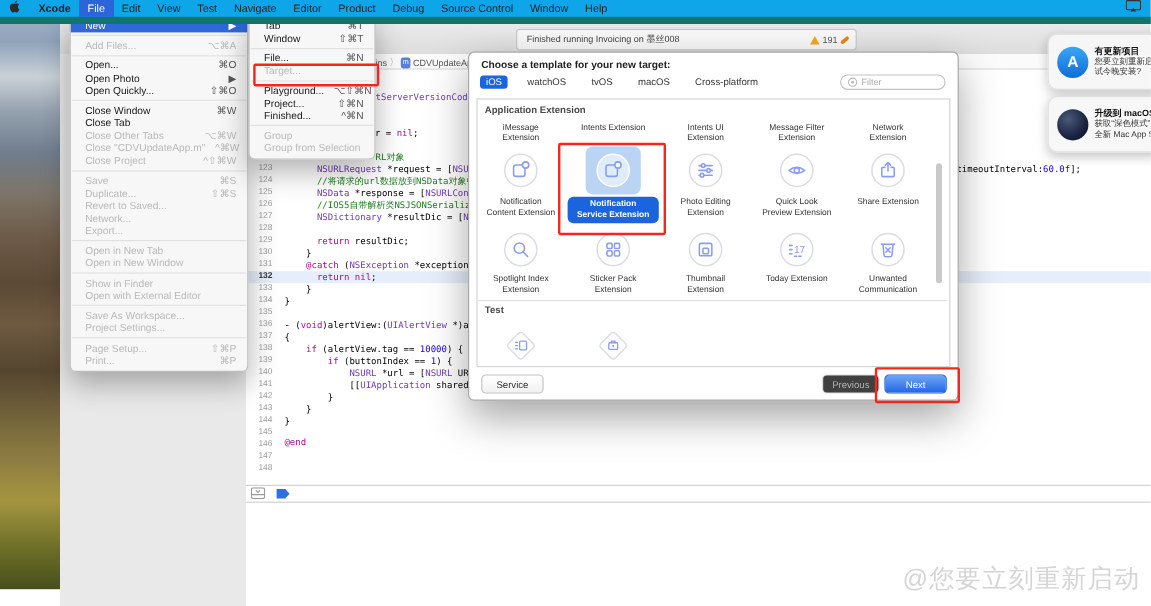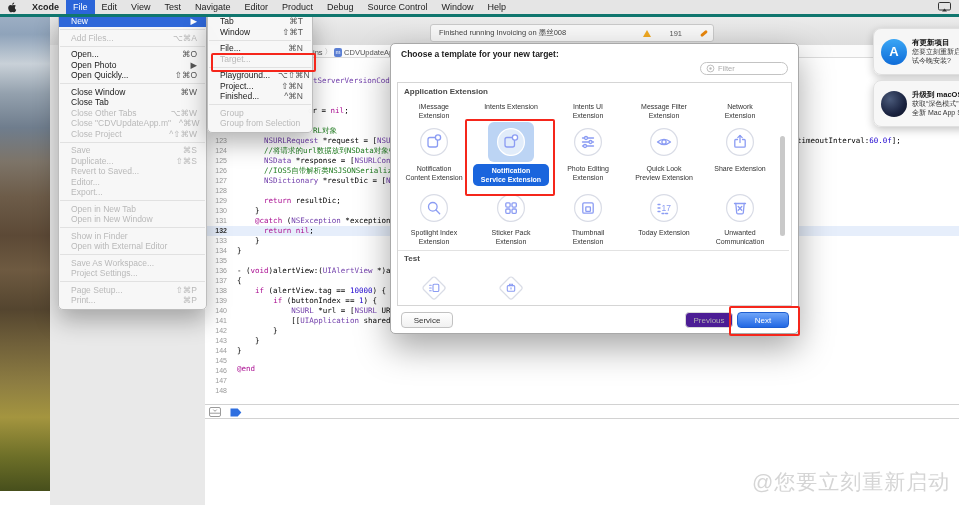--- a/index.html
+++ b/index.html
@@ -8,35 +8,35 @@
   .abs{position:absolute}
   .mono{font-family:"DejaVu Sans Mono",monospace}
 
   
   #wallpaper{left:0;top:14;width:50px;height:491px;z-index:0;
     background:linear-gradient(180deg,#a9b9cd 0%,#8fa3ba 7%,#c9d1d8 13%,#94a1ae 19%,#6f7d8d 26%,
       #7d7468 33%,#6d5c49 40%,#5c4936 48%,#6e5a41 55%,#54452f 63%,#70603a 70%,
       #8d7d42 78%,#a4953f 85%,#6d6f28 93%,#474f1c 100%)}
 
   
-  #menubar{left:0;top:0;width:959px;height:14px;background:#e5e5e5;border-bottom:3px solid #0f766e;
-    display:flex;align-items:center;font-size:9px;color:#222;z-index:46}
+  #menubar{left:0;top:0;width:959px;height:14px;background:#0ea5e9;border-bottom:6px solid #0f766e;
+    display:flex;align-items:flex-start;font-size:9px;color:#222;z-index:46}
   .mbi{padding:0 7px;height:14px;line-height:14px;white-space:nowrap}
   .mbi.app{font-weight:bold}
   .mbi.active{background:#2b65d9;color:#fff}
   #apple-logo{padding:0 8px;display:flex;align-items:center}
   #menubar-right{margin-left:auto;padding-right:8px;display:flex;align-items:center}
 
   
   #toolbar{left:50px;top:14px;width:909px;height:31px;background:linear-gradient(#ededed,#dddddd);
     border-bottom:1px solid #b9b9b9;border-top-left-radius:5px;z-index:1}
   #activity{left:430px;top:24px;width:282px;height:16px;background:#f7f7f7;border:1px solid #c9c9c9;
     border-radius:3px;z-index:2;display:flex;align-items:center;font-size:7.5px;color:#444}
   #activity .txt{padding-left:8px;white-space:nowrap}
-  #activity .right{margin-left:auto;display:flex;align-items:center;gap:18px;padding-right:5px}
+  #activity .right{margin-left:auto;display:flex;align-items:center;gap:2px;padding-right:5px}
   .warn-tri{width:0;height:0;border-left:4px solid transparent;border-right:4px solid transparent;
     border-bottom:7px solid #f0a821}
   .tool-glyph{width:8px;height:3px;background:#e8860c;border-radius:1.5px;transform:rotate(-40deg)}
   #navigator{left:50px;top:45px;width:155px;height:460px;background:#e9e9e9;border-right:1px solid #c6c6c6;z-index:1}
   #editor-bg{left:205px;top:45px;width:754px;height:460px;background:#fff;z-index:1}
   #jumpbar{left:205px;top:45px;width:754px;height:12px;background:#fbfbfb;border-bottom:1px solid #dcdcdc;z-index:2}
   #jumpbar .frag{position:absolute;left:108px;top:2px;display:flex;align-items:center;gap:2px;
     font-size:7.5px;color:#555;white-space:nowrap}
   .mfile{display:inline-block;width:8px;height:9px;background:#5b7fd4;border-radius:2px;color:#fff;
     font-size:6px;line-height:9px;text-align:center}
@@ -78,21 +78,21 @@
   .sechead{position:absolute;font-size:8px;font-weight:bold;color:#4a4a4a}
   .gridlabel{position:absolute;width:76px;text-align:center;font-size:7px;line-height:9px;color:#333;white-space:pre-line}
   .gicon{position:absolute;width:30px;height:30px}
   #sel-bg{position:absolute;left:97px;top:78px;width:46px;height:40px;background:#bcd4f4;border-radius:6px}
   #sel-pill{position:absolute;left:82px;top:120px;width:76px;height:22px;background:#1a65dd;border-radius:5px;
     color:#fff;font-size:7px;font-weight:bold;line-height:9px;text-align:center;white-space:pre-line;padding-top:2px;box-sizing:border-box}
   #dlg-scroll{position:absolute;left:389px;top:92px;width:5px;height:100px;background:#c9c9c9;border-radius:2.5px}
   #test-divider{position:absolute;left:7px;top:206px;width:391px;height:1px;background:#e2e2e2}
   .btn{position:absolute;height:16px;border-radius:4px;font-size:8px;text-align:center;line-height:16px;box-sizing:border-box}
   #btn-cancel{left:10px;top:268px;width:52px;background:linear-gradient(#fff,#f1f1f1);border:1px solid #c2c2c2;color:#333}
-  #btn-prev{left:294px;top:268px;width:48px;background:#4c1d95;border:1px solid #d9d9d9;color:#b0b0b0}
+  #btn-prev{left:294px;top:268px;width:48px;background:#404040;border:1px solid #d9d9d9;color:#b0b0b0}
   #btn-next{left:346px;top:268px;width:52px;background:linear-gradient(#6fa5f8,#2168e4);border:1px solid #1f5fd0;color:#fff}
 
   .redbox{position:absolute;border:2px solid #f5261b;border-radius:2px;z-index:50}
   #rb-target{left:211px;top:53px;width:101px;height:15px}
   #rb-template{left:465px;top:119px;width:86px;height:73px}
   #rb-next{left:729px;top:306px;width:67px;height:26px}
 
   
   #status{z-index:55}
   #status-pill{position:absolute;left:752px;top:3px;width:90px;height:22px;background:rgba(251,251,251,.97);
@@ -235,20 +235,27 @@
         <line x1="0.5" y1="6.2" x2="11.5" y2="6.2" stroke="#9a9a9a"></line>
         <path d="M4.3 2.6 L6 4.3 L7.7 2.6" stroke="#9a9a9a" fill="none"></path>
       </svg></span>
   <span><svg width="12" height="9" viewBox="0 0 12 9">
         <path d="M0.5 0.5 h7.2 l3.6 4 l-3.6 4 h-7.2 z" fill="#2f6fe0"></path>
       </svg></span>
 </div>
 
 <div id="dialog" class="abs">
   <div id="dlg-title">Choose a template for your new target:</div>
+  <div id="dlg-tabs">
+      <span class="dtab on">iOS</span>
+      <span class="dtab">watchOS</span>
+      <span class="dtab">tvOS</span>
+      <span class="dtab">macOS</span>
+      <span class="dtab">Cross-platform</span>
+    </div>
   <div id="dlg-filter">
     <svg width="9" height="9" viewBox="0 0 10 10">
         <circle cx="5" cy="5" r="3.8" fill="none" stroke="#b8b8b8"></circle>
         <circle cx="5" cy="5" r="1.3" fill="#b8b8b8"></circle>
       </svg>
     <span>Filter</span>
   </div>
   <div id="dlg-frame"></div>
   <div class="sechead" style="left:13px;top:43px">Application Extension</div>
   <div id="sel-bg"></div>
@@ -433,21 +440,21 @@
       <span class="sc">⌘S</span>
     </div>
     <div class="mi dis">
       <span>Duplicate...</span>
       <span class="sc">⇧⌘S</span>
     </div>
     <div class="mi dis">
       <span>Revert to Saved...</span>
     </div>
     <div class="mi dis">
-      <span>Editor...</span>
+      <span>Network...</span>
     </div>
     <div class="mi dis">
       <span>Export...</span>
     </div>
     <div class="msep"></div>
     <div class="mi dis">
       <span>Open in New Tab</span>
     </div>
     <div class="mi dis">
       <span>Open in New Window</span>

